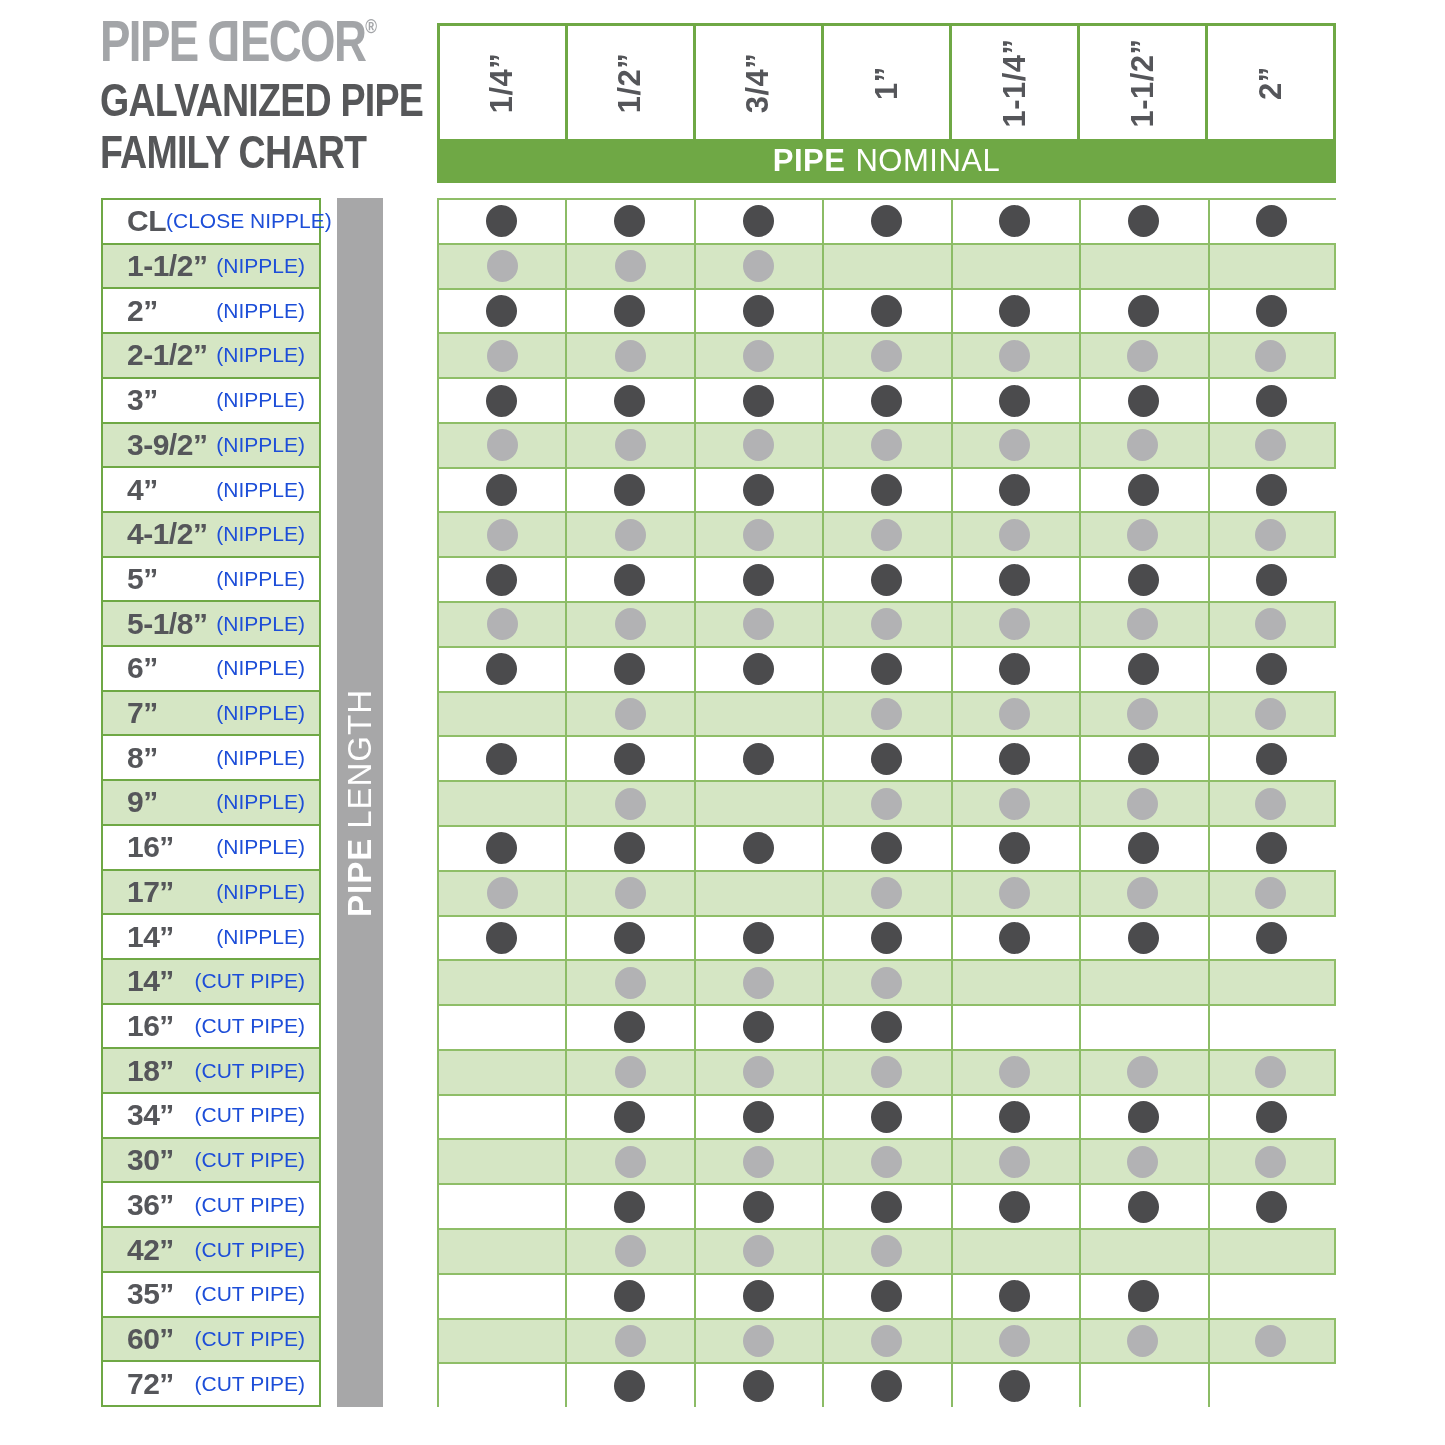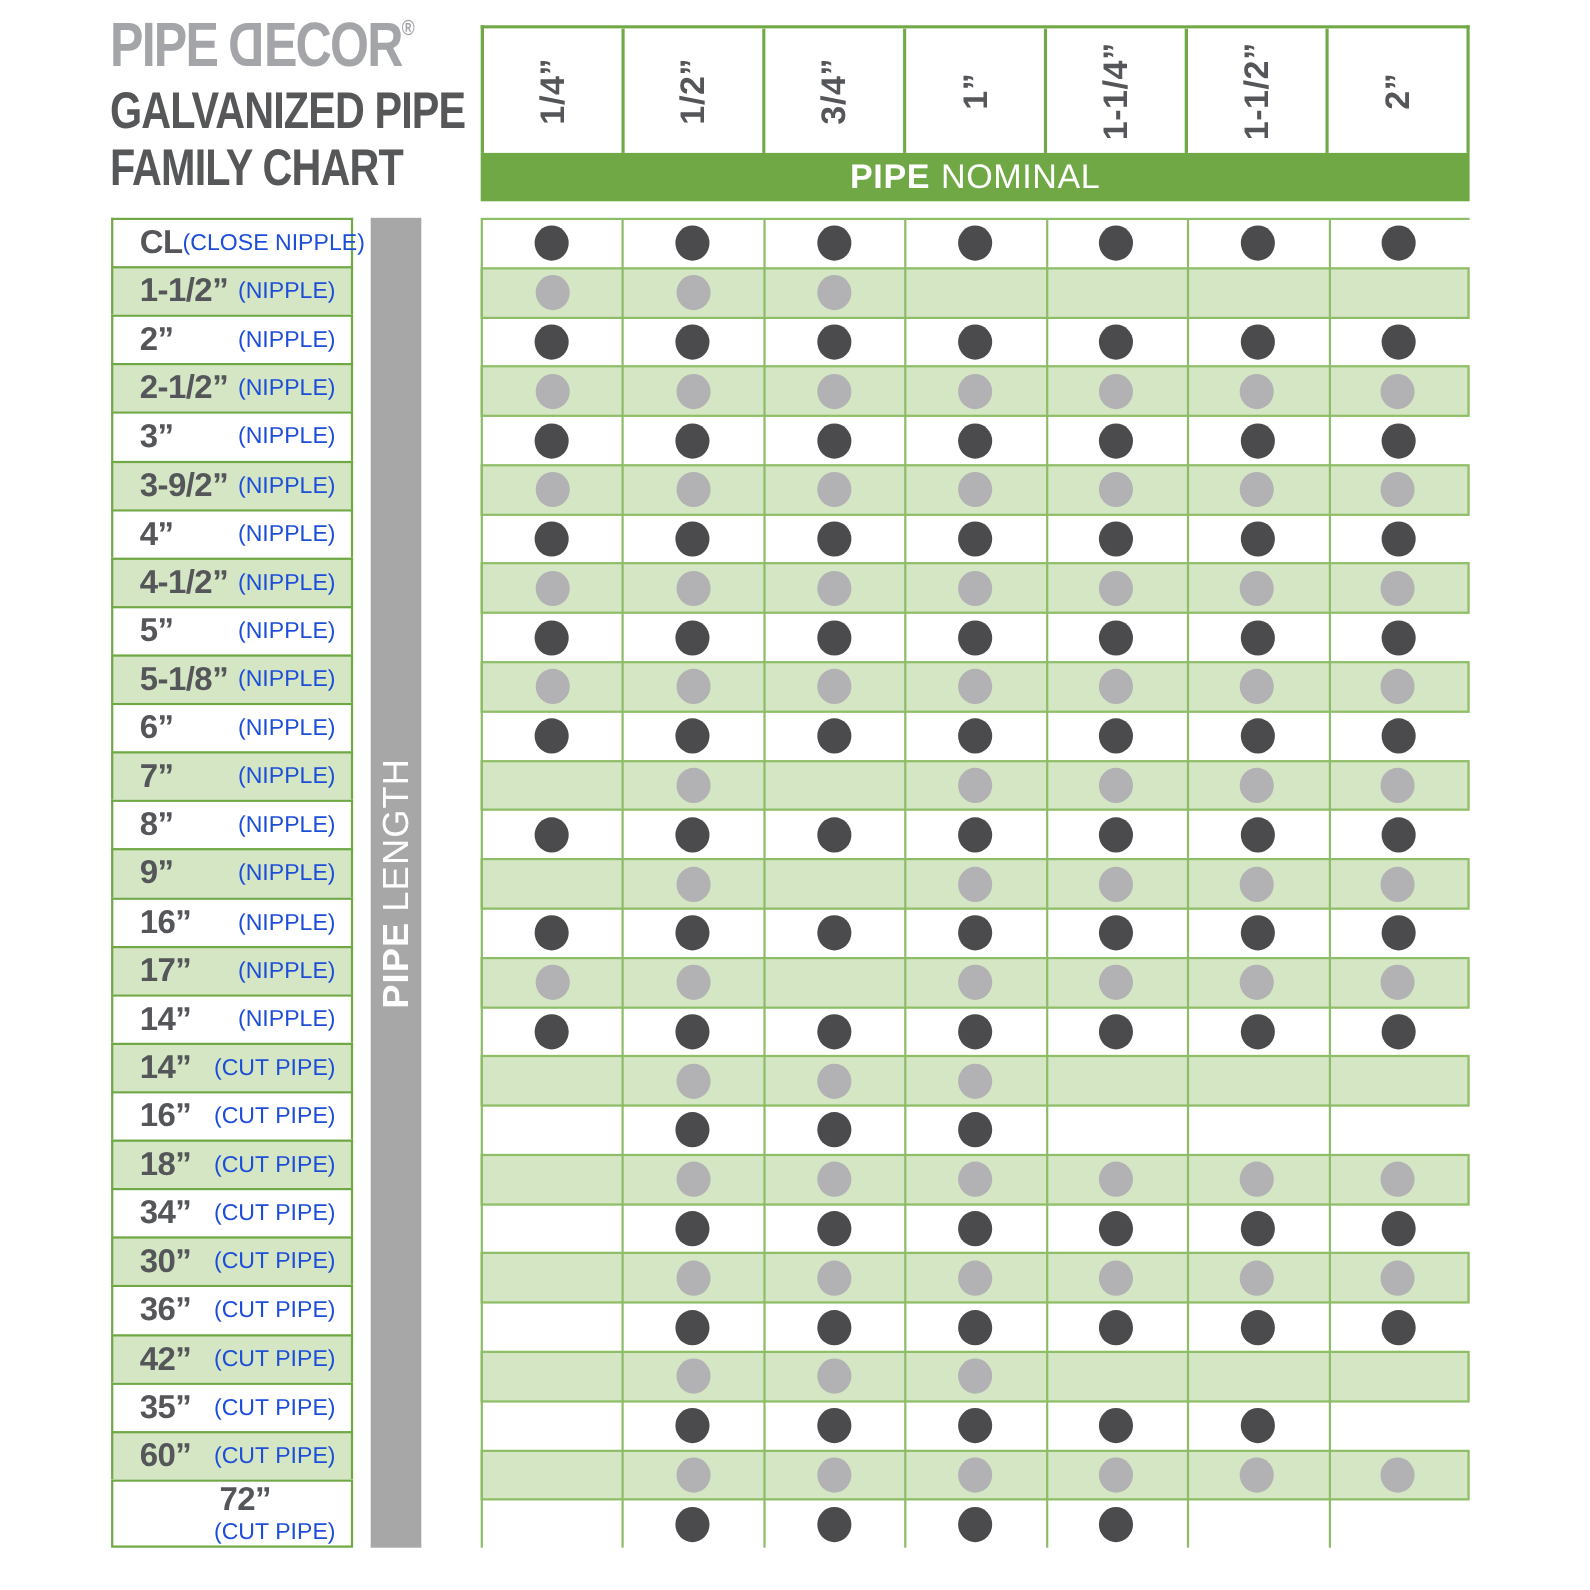--- a/index.html
+++ b/index.html
@@ -46,21 +46,21 @@
 
   
   .row-labels {
     position: absolute; left: 101px; top: 198px; width: 220px; height: 1209px;
     display: flex; flex-direction: column;
   }
   .label-row {
     flex: 1 1 0; display: flex; align-items: center; background: #ffffff;
     border-top: 2px solid #6FA845; border-left: 2px solid #6FA845; border-right: 2px solid #6FA845;
   }
-  .label-row:last-child { border-bottom: 2px solid #6FA845; flex-direction: column; }
+  .label-row:last-child { border-bottom: 2px solid #6FA845; }
   .label-row.green { background: #D5E6C4; }
   .row-size { font-size: 30px; font-weight: 700; color: #55565A; padding-left: 24px; letter-spacing: -0.5px; white-space: nowrap; }
   .row-note { margin-left: auto; font-size: 21px; color: #1d4ed8; padding-right: 14px; white-space: nowrap; }
 
   
   .length-bar {
     position: absolute; left: 337px; top: 198px; width: 46px; height: 1209px;
     background: #A7A7A8; display: flex; align-items: center; justify-content: center;
   }
   .length-bar .lbl {

